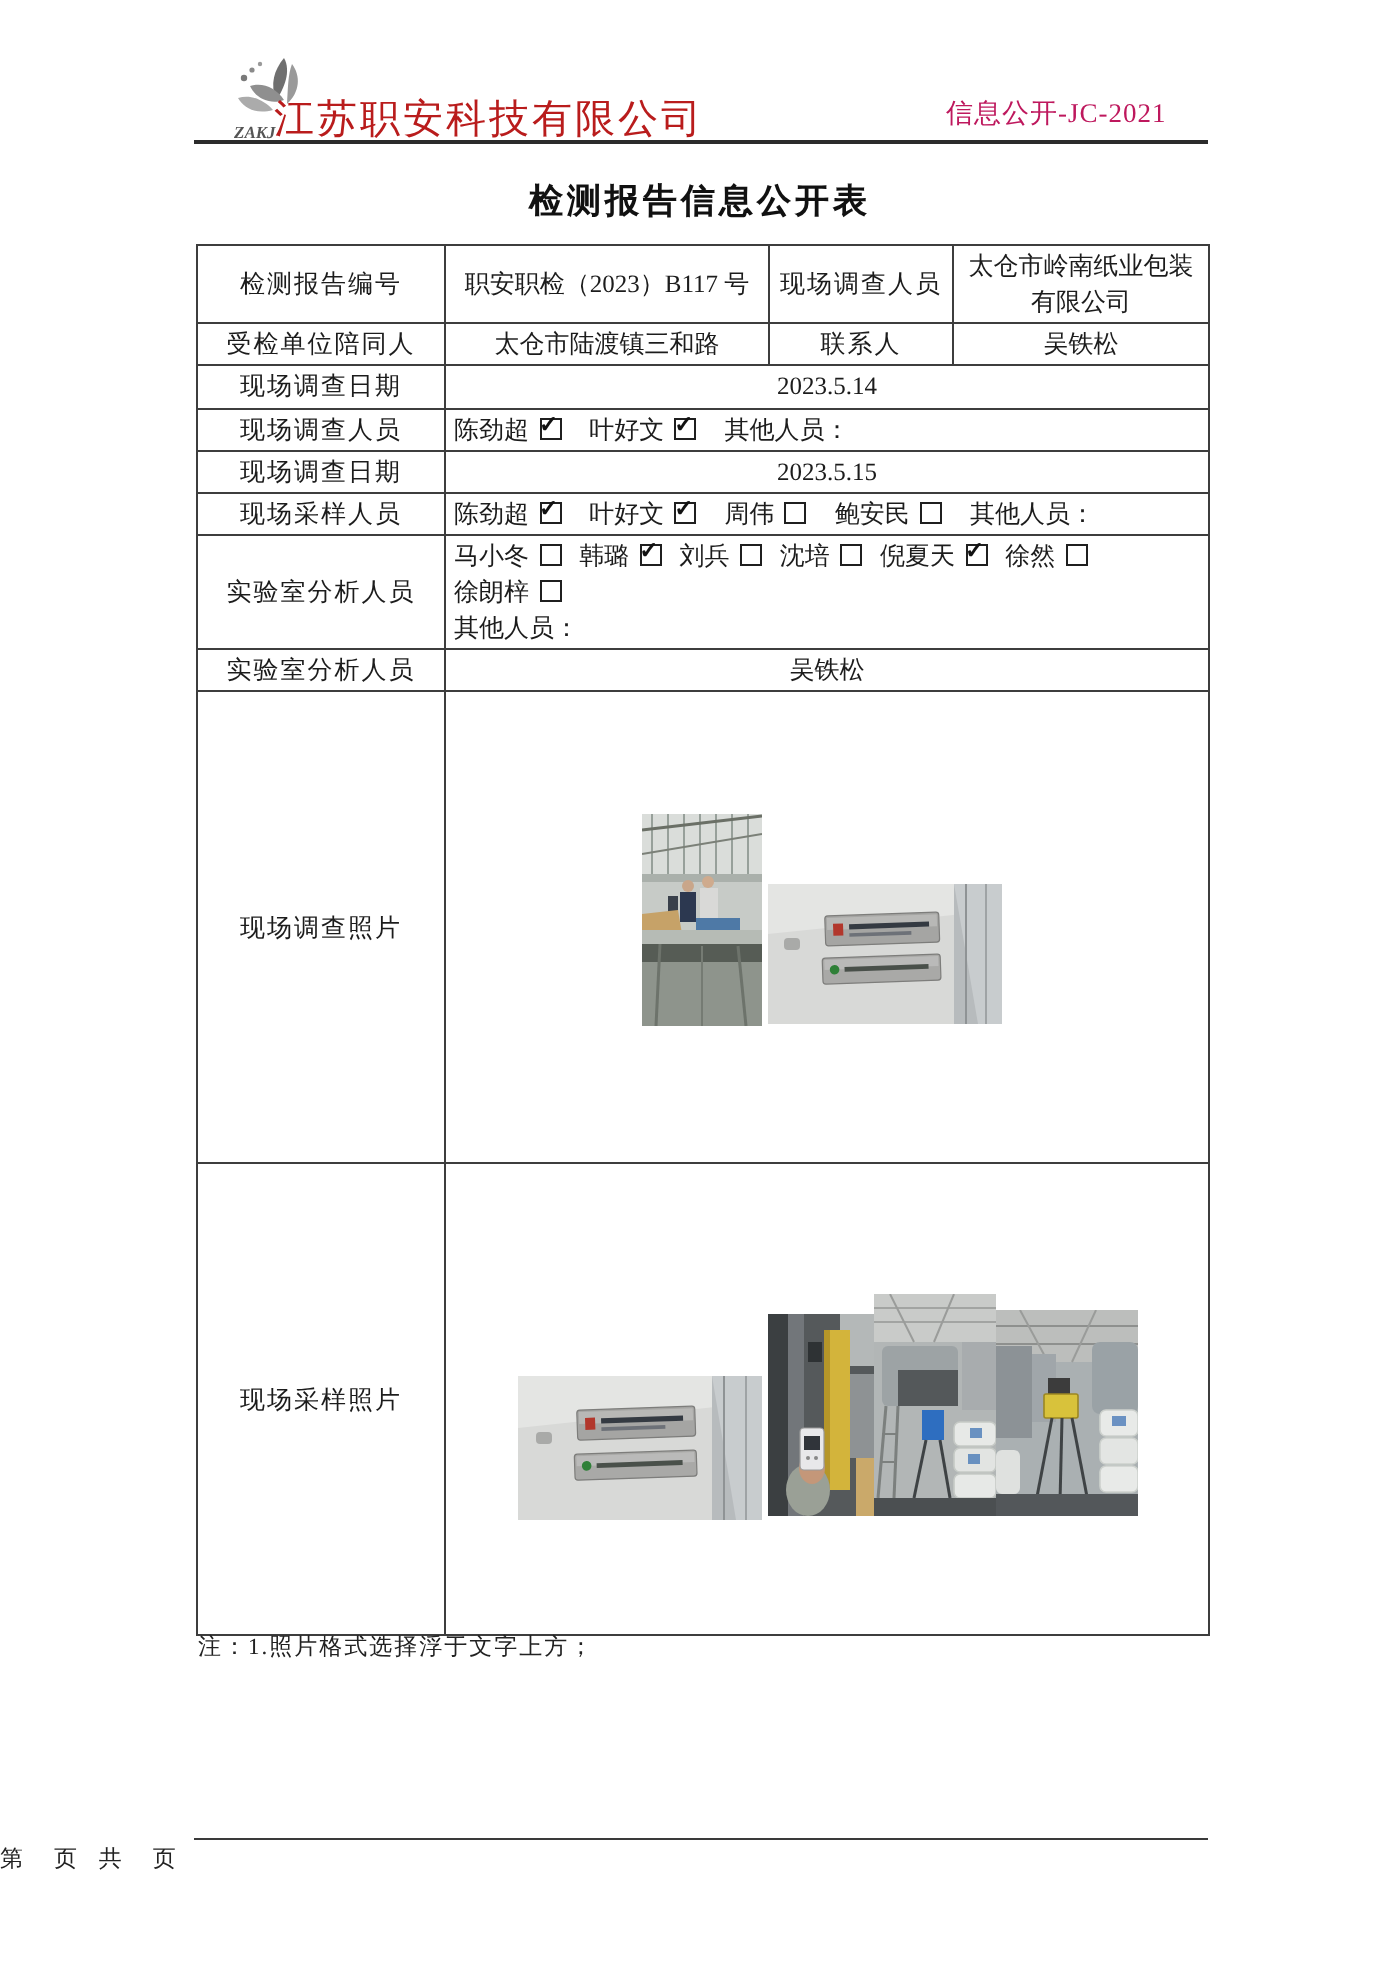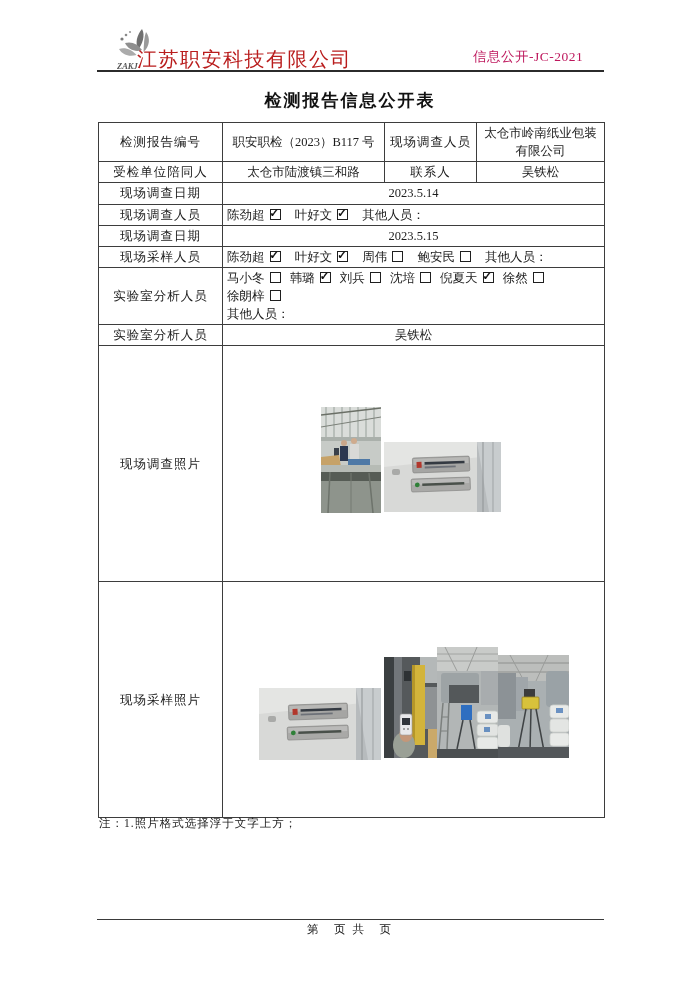--- a/index.html
+++ b/index.html
@@ -28,22 +28,22 @@
   .cb{display:inline-block;width:9px;height:9px;border:1.4px solid #1f1f1f;margin-left:5px;
       vertical-align:-1px;position:relative;background:#fff;}
   .cb.checked::after{content:"✓";position:absolute;left:-1px;top:-5px;font-size:11.5px;
       font-weight:bold;color:#111;}
   .photocell{position:relative;padding:0;}
   .ph{position:absolute;display:block;}
   .ph svg{display:block;width:100%;height:100%;}
 
   .note{position:absolute;left:99px;top:816px;font-size:11.5px;letter-spacing:1px;color:#222;text-align:right;}
   .footrule{position:absolute;left:97px;top:919px;width:507px;height:1px;background:#3a3a3a;}
-  .footer{position:absolute;left:0;top:922px;width:100%;text-align:center;font-size:11.5px;
-          letter-spacing:2px;color:#222;}
+  .footer{position:absolute;left:0;top:922px;width:100%;font-size:11.5px;
+          letter-spacing:2px;color:#222;font-family:Liberation Mono, monospace;}
 </style>
 </head>
 <body>
 
 <div class="page">
 
   <div class="logo">
     <svg viewBox="0 0 50 48">
       <path d="M30 3 C25 9 23 16 26 24 C30.5 18 33.5 9 30 3 Z" fill="#6f6f6f"></path>
       <path d="M34 6 C38.5 12 38 20 31.5 26 C32 18 32 11 34 6 Z" fill="#9a9a9a"></path>

